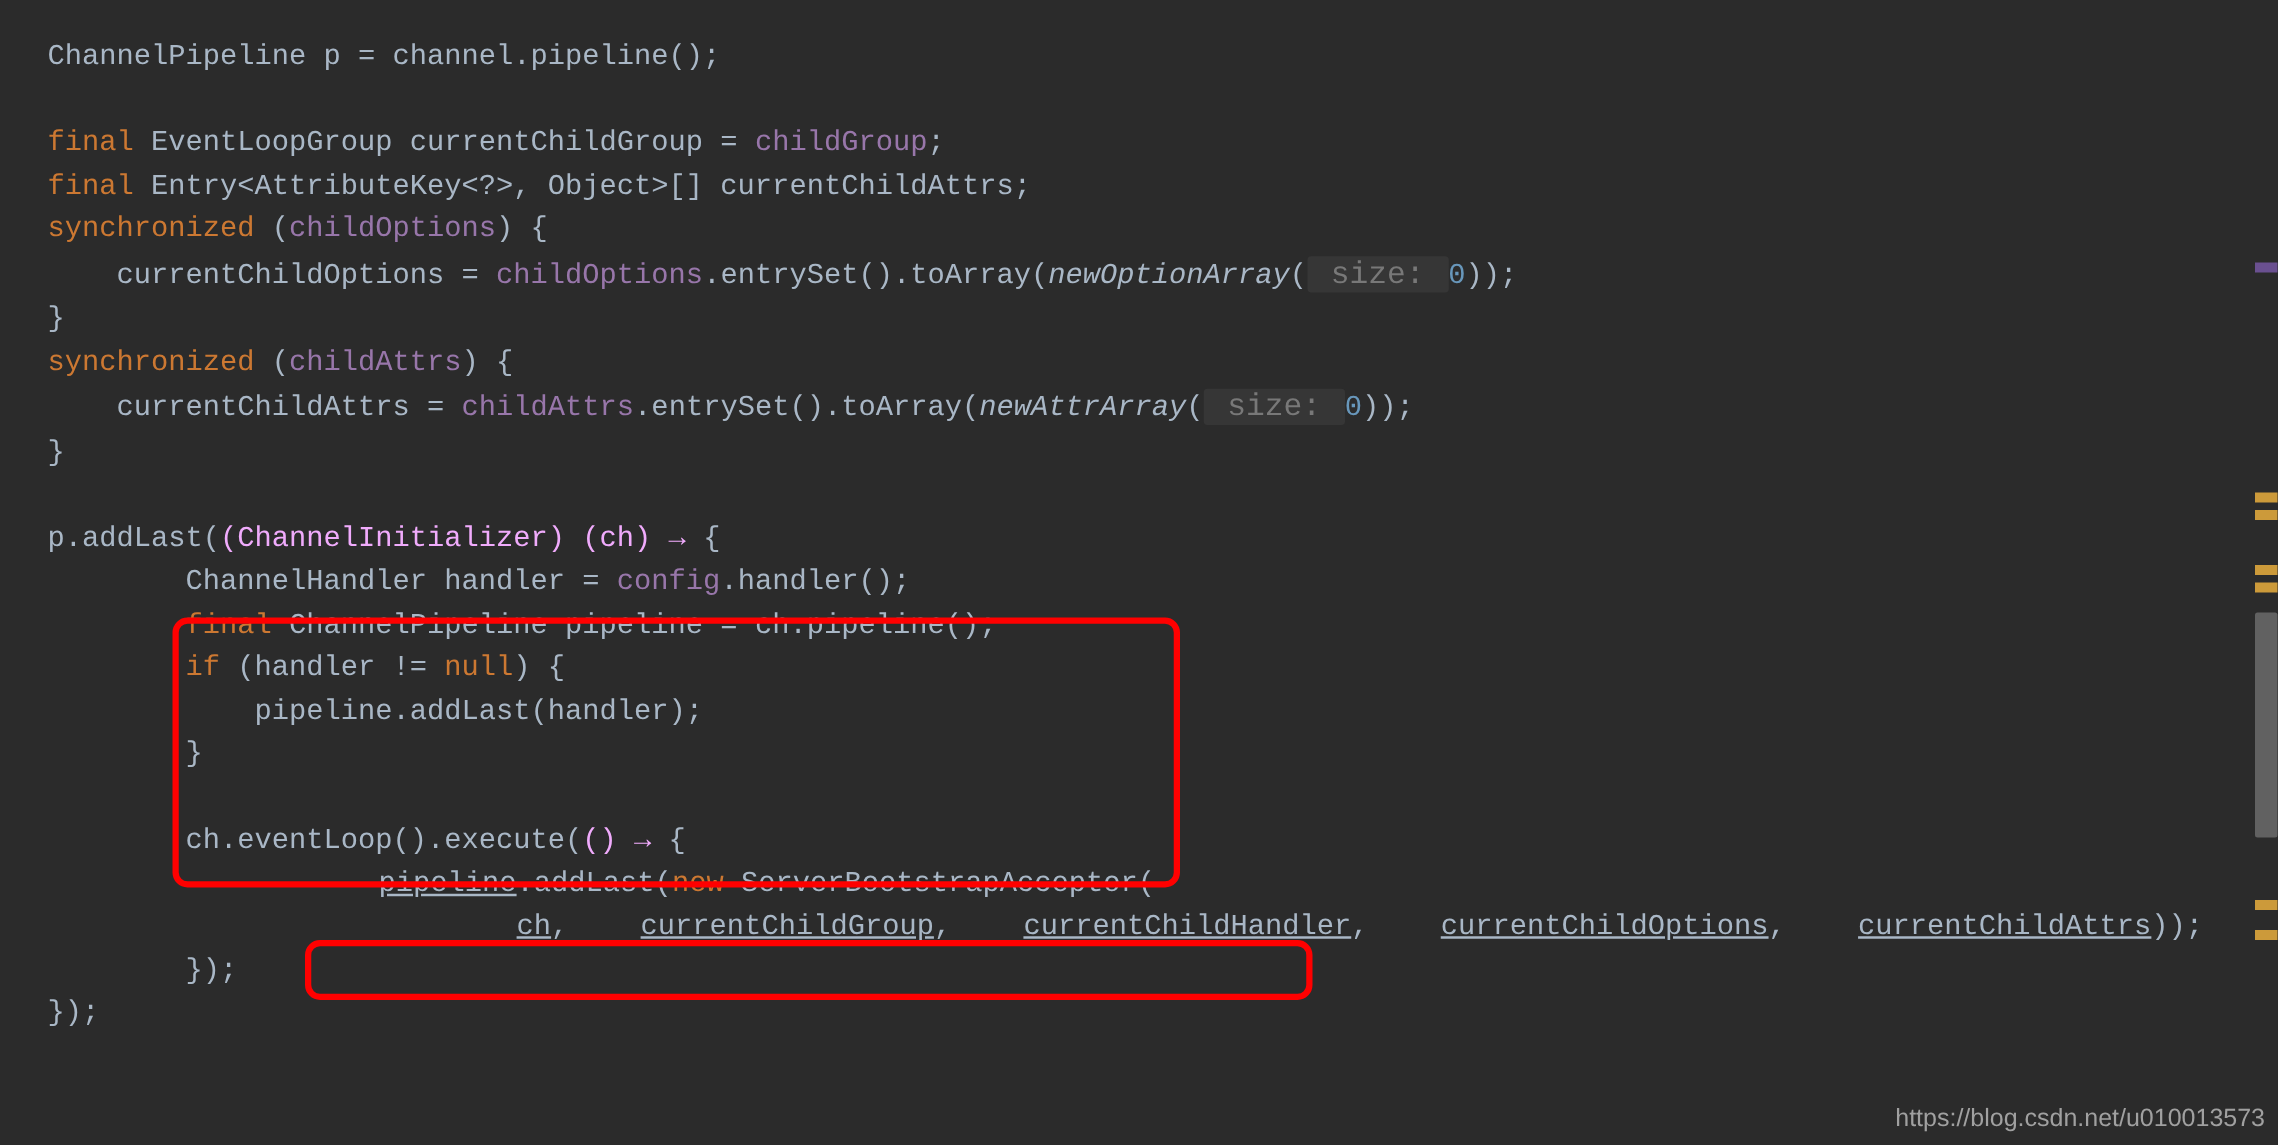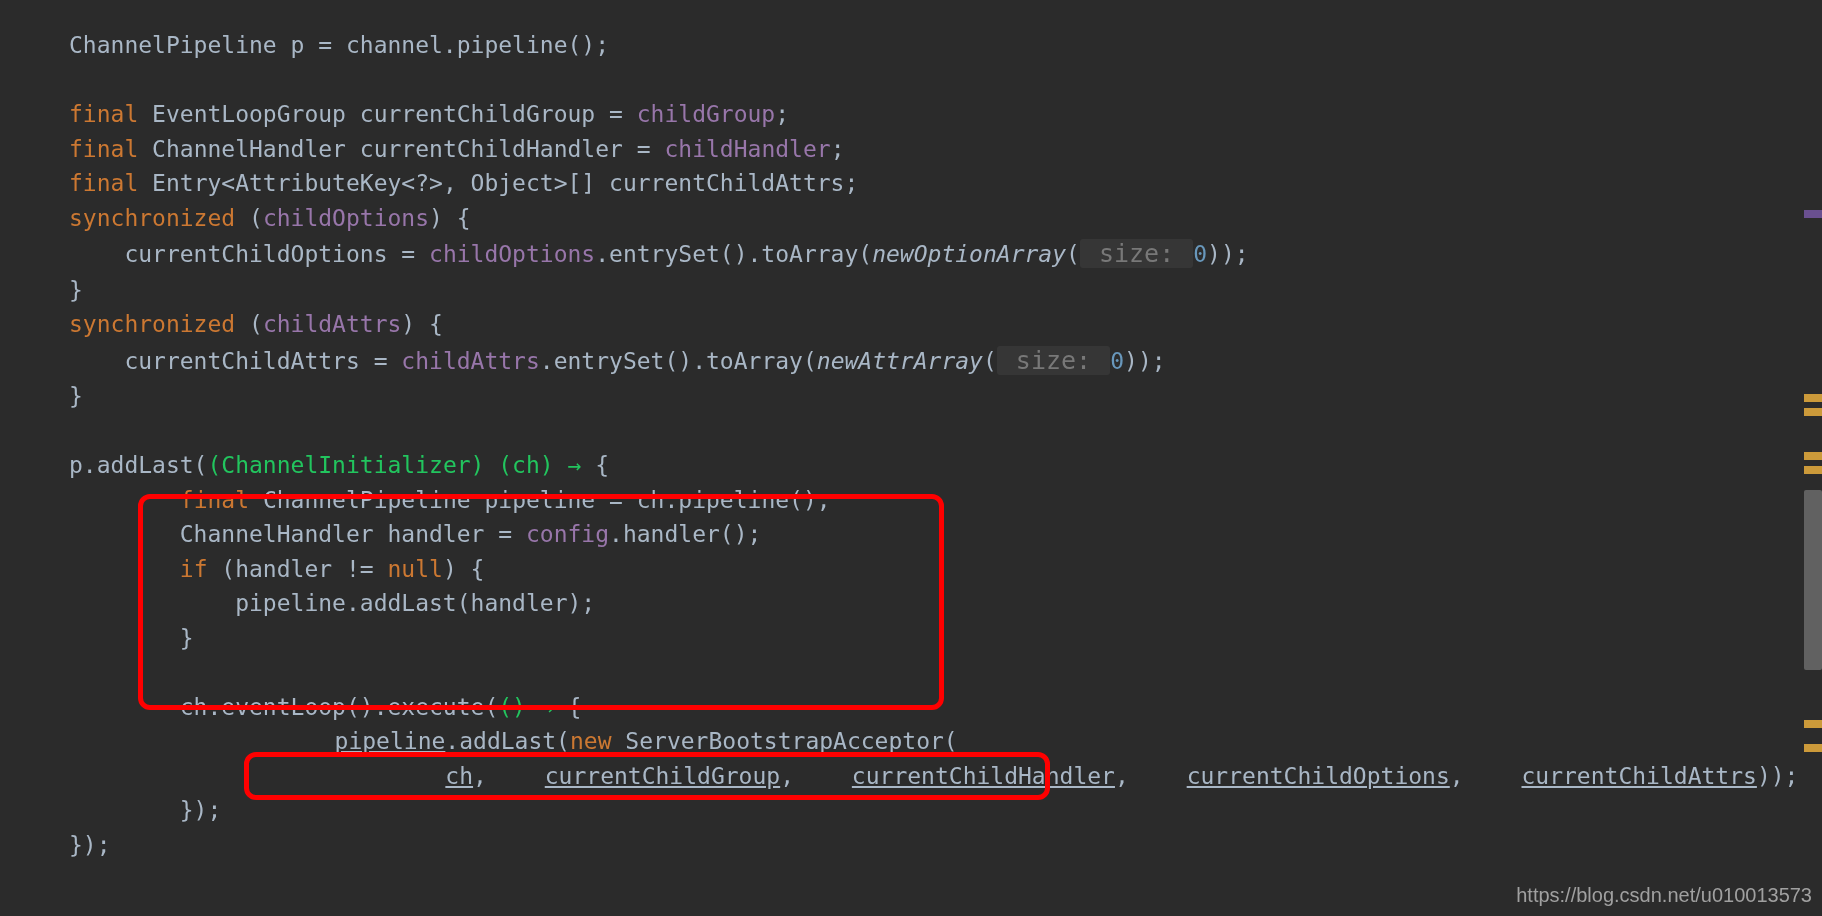--- a/index.html
+++ b/index.html
@@ -8,33 +8,34 @@
       color: #a9b7c6;
       font-family: 'Menlo', 'Consolas', monospace;
       font-size: 23px;
       line-height: 1.5;
       overflow: hidden;
       width: 1822px;
       height: 916px;
       position: relative;
     }
     .editor {
-      padding: 28px 0 0 69px;
+      padding: 28px 0 0 38px;
       position: relative;
+      font-family: Liberation Mono, monospace;
     }
     .line {
       white-space: pre;
       position: relative;
     }
     .kw { color: #cc7832; }
     .field { color: #9876aa; }
     .num { color: #6897bb; }
     .hint { color: #787878; font-style: normal; background: rgba(120,120,120,0.15); padding: 0 4px; border-radius: 3px; font-size: 25px;}
     .italic { font-style: italic; }
-    .grayish { color: #22c55e; }
+    .grayish { color: #f0abfc; }
     .underline { text-decoration: underline; margin-left: 44px; }
     .highlight-box {
       position: absolute;
       border: 5px solid #ff0000;
       border-radius: 12px;
       pointer-events: none;
       z-index: 10;
     }
     .box1 {
       left: 138px;
@@ -80,32 +81,31 @@
       z-index: 20;
     }
   </style>
 </head>
 <body>
 
 <div class="editor">
   <div class="line"><span>ChannelPipeline p = channel.pipeline();</span></div>
   <div class="line">&nbsp;</div>
   <div class="line"><span class="kw">final</span><span> EventLoopGroup currentChildGroup = </span><span class="field">childGroup</span><span>;</span></div>
-  <div class="line"><span class="kw">final</span><span> ChannelHandler currentChildHandler = </span><span class="field">childHandler</span><span>;</span></div>
   <div class="line"><span class="kw">final</span><span> Entry&lt;AttributeKey&lt;?&gt;, Object&gt;[] currentChildAttrs;</span></div>
   <div class="line"><span class="kw">synchronized</span><span> (</span><span class="field">childOptions</span><span>) {</span></div>
   <div class="line"><span>    currentChildOptions = </span><span class="field">childOptions</span><span>.entrySet().toArray(</span><span class="italic">newOptionArray</span><span>(</span><span class="hint"> size: </span><span class="num">0</span><span>));</span></div>
   <div class="line"><span>}</span></div>
   <div class="line"><span class="kw">synchronized</span><span> (</span><span class="field">childAttrs</span><span>) {</span></div>
   <div class="line"><span>    currentChildAttrs = </span><span class="field">childAttrs</span><span>.entrySet().toArray(</span><span class="italic">newAttrArray</span><span>(</span><span class="hint"> size: </span><span class="num">0</span><span>));</span></div>
   <div class="line"><span>}</span></div>
   <div class="line">&nbsp;</div>
   <div class="line"><span>p.addLast(</span><span class="grayish">(ChannelInitializer) (ch) → </span><span>{</span></div>
+  <div class="line"><span>        ChannelHandler handler = </span><span class="field">config</span><span>.handler();</span></div>
   <div class="line"><span>        </span><span class="kw">final</span><span> ChannelPipeline pipeline = ch.pipeline();</span></div>
-  <div class="line"><span>        ChannelHandler handler = </span><span class="field">config</span><span>.handler();</span></div>
   <div class="line"><span>        </span><span class="kw">if</span><span> (handler != </span><span class="kw">null</span><span>) {</span></div>
   <div class="line"><span>            pipeline.addLast(handler);</span></div>
   <div class="line"><span>        }</span></div>
   <div class="line">&nbsp;</div>
   <div class="line"><span>        ch.eventLoop().execute(</span><span class="grayish">() → </span><span>{</span></div>
   <div class="line"><span>                </span><span class="underline">pipeline</span><span>.addLast(</span><span class="kw">new</span><span> ServerBootstrapAcceptor(</span></div>
   <div class="line"><span>                        </span><span class="underline">ch</span><span>, </span><span class="underline">currentChildGroup</span><span>, </span><span class="underline">currentChildHandler</span><span>, </span><span class="underline">currentChildOptions</span><span>, </span><span class="underline">currentChildAttrs</span><span>));</span></div>
   <div class="line"><span>        });</span></div>
   <div class="line"><span>});</span></div>
 </div>

